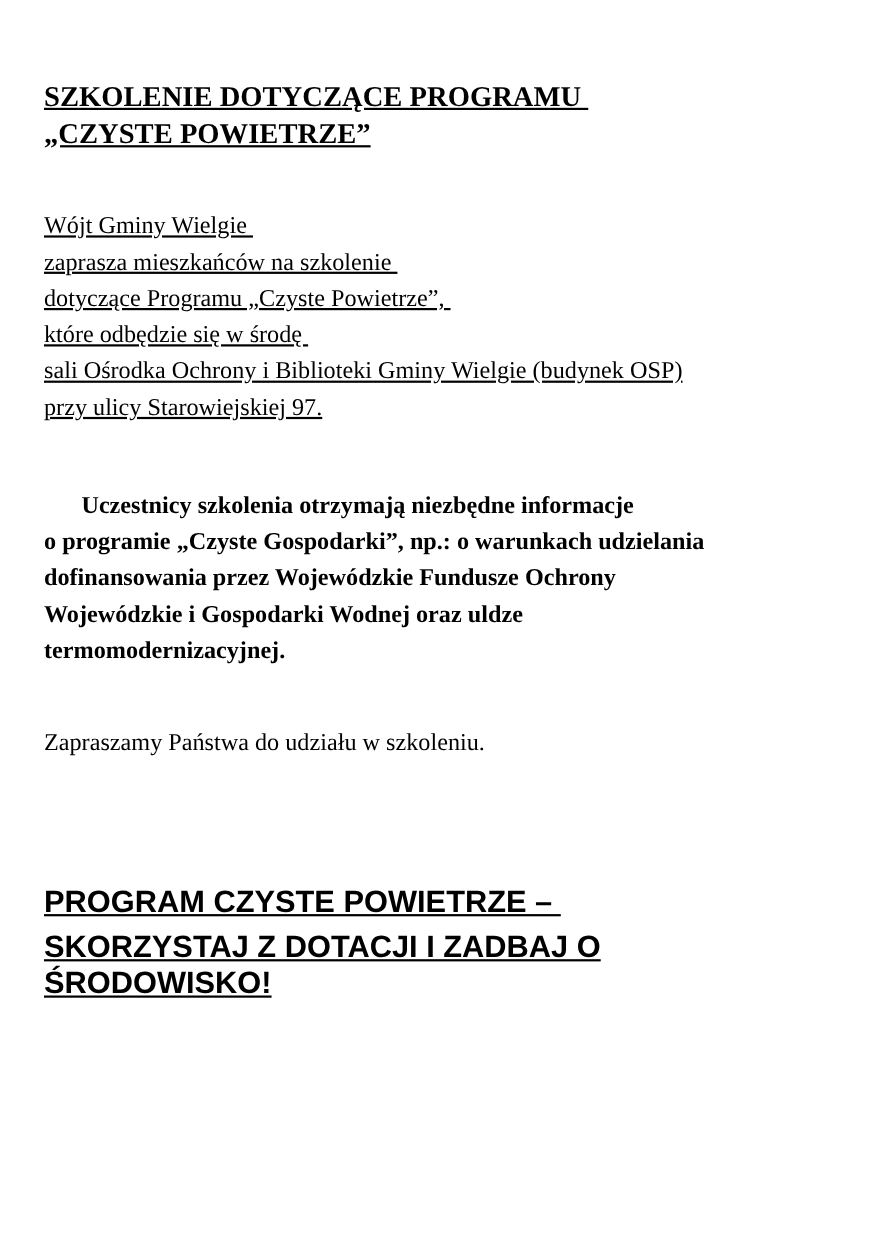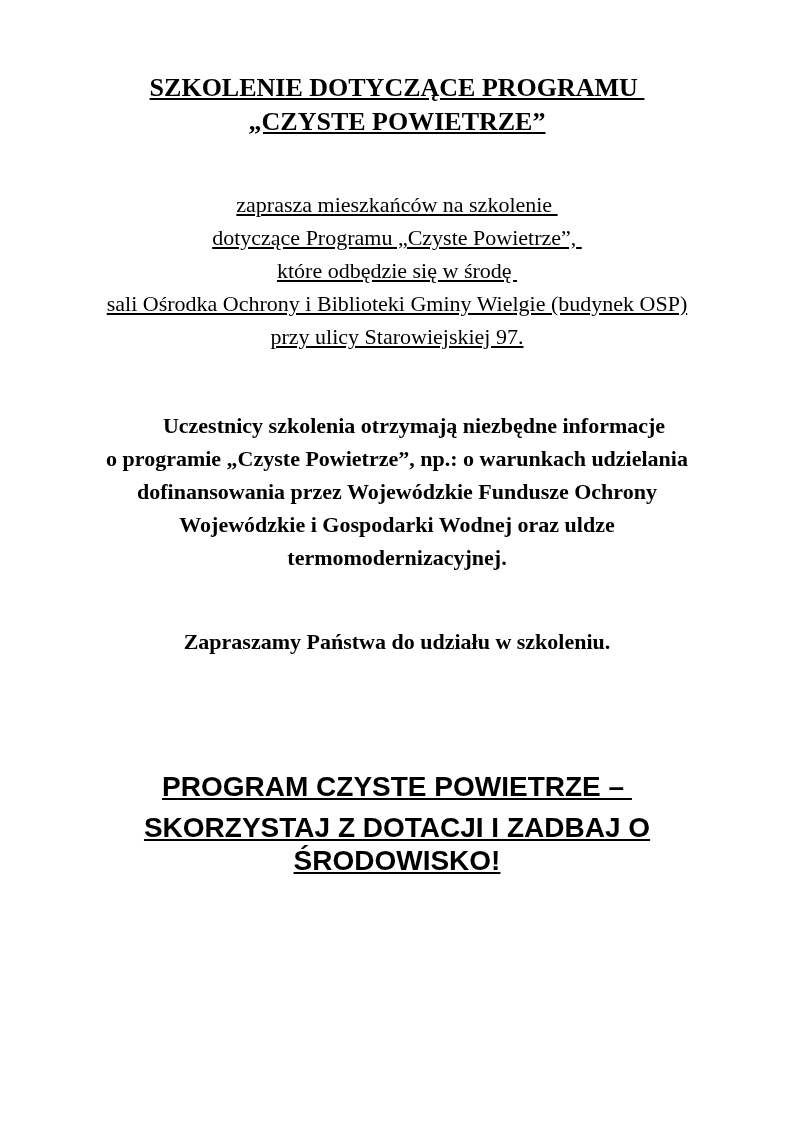--- a/index.html
+++ b/index.html
@@ -8,21 +8,21 @@
     width: 794px;
     height: 1123px;
     margin: 0 auto;
     background: #ffffff;
     color: #000000;
     box-sizing: border-box;
     padding: 71px 40px 0 40px;
     font-family: "Liberation Serif", "DejaVu Serif", serif;
     font-size: 22px;
     line-height: 33px;
-    text-align: center;
+    text-align: left;
     overflow: hidden;
   }
   .doc-title {
     font-size: 26px;
     font-weight: bold;
     line-height: 34px;
     text-decoration: underline;
     margin: 0 0 49px 0;
   }
   .invitation {
@@ -31,21 +31,20 @@
   }
   .info {
     margin: 0 0 51px 0;
     font-weight: bold;
   }
   .indent-first {
     padding-left: 34px;
   }
   .closing {
     margin: 0 0 112px 0;
-    font-weight: bold;
   }
   .footer-heading {
     font-family: "Liberation Sans", "DejaVu Sans", sans-serif;
     font-weight: bold;
     font-size: 28px;
     line-height: 33px;
     text-decoration: underline;
   }
   .footer-line + .footer-line { margin-top: 8px; }
 </style>
@@ -53,30 +52,31 @@
 <body>
 
 <div class="page">
 
   <h1 class="doc-title">
     <div class="title-line">SZKOLENIE DOTYCZĄCE PROGRAMU&nbsp;</div>
     <div class="title-line">„CZYSTE POWIETRZE”</div>
   </h1>
 
   <div class="invitation">
+    <div class="inv-line">Wójt Gminy Wielgie&nbsp;</div>
     <div class="inv-line">zaprasza mieszkańców na szkolenie&nbsp;</div>
     <div class="inv-line">dotyczące Programu „Czyste Powietrze”,&nbsp;</div>
     <div class="inv-line">które odbędzie się w środę&nbsp;</div>
     <div class="inv-line">sali Ośrodka Ochrony i Biblioteki Gminy Wielgie (budynek OSP)</div>
     <div class="inv-line">przy ulicy Starowiejskiej 97.</div>
   </div>
 
   <div class="info">
     <div class="info-line indent-first">Uczestnicy szkolenia otrzymają niezbędne informacje</div>
-    <div class="info-line">o programie „Czyste Powietrze”, np.: o warunkach udzielania</div>
+    <div class="info-line">o programie „Czyste Gospodarki”, np.: o warunkach udzielania</div>
     <div class="info-line">dofinansowania przez Wojewódzkie Fundusze Ochrony</div>
     <div class="info-line">Wojewódzkie i Gospodarki Wodnej oraz uldze</div>
     <div class="info-line">termomodernizacyjnej.</div>
   </div>
 
   <div class="closing">Zapraszamy Państwa do udziału w szkoleniu.</div>
 
   <div class="footer-heading">
     <div class="footer-line">PROGRAM CZYSTE POWIETRZE –&nbsp;</div>
     <div class="footer-line">SKORZYSTAJ Z DOTACJI I ZADBAJ O ŚRODOWISKO!</div>

